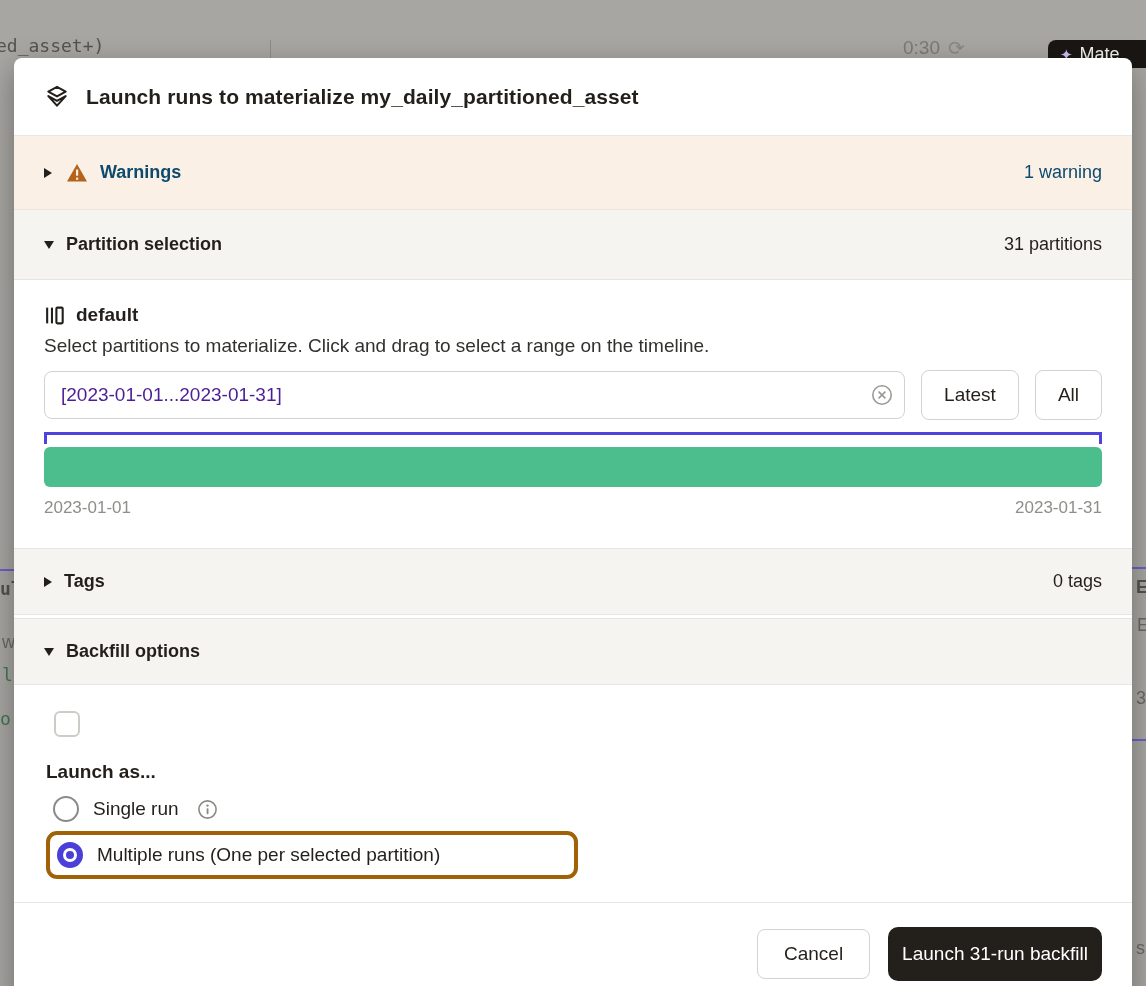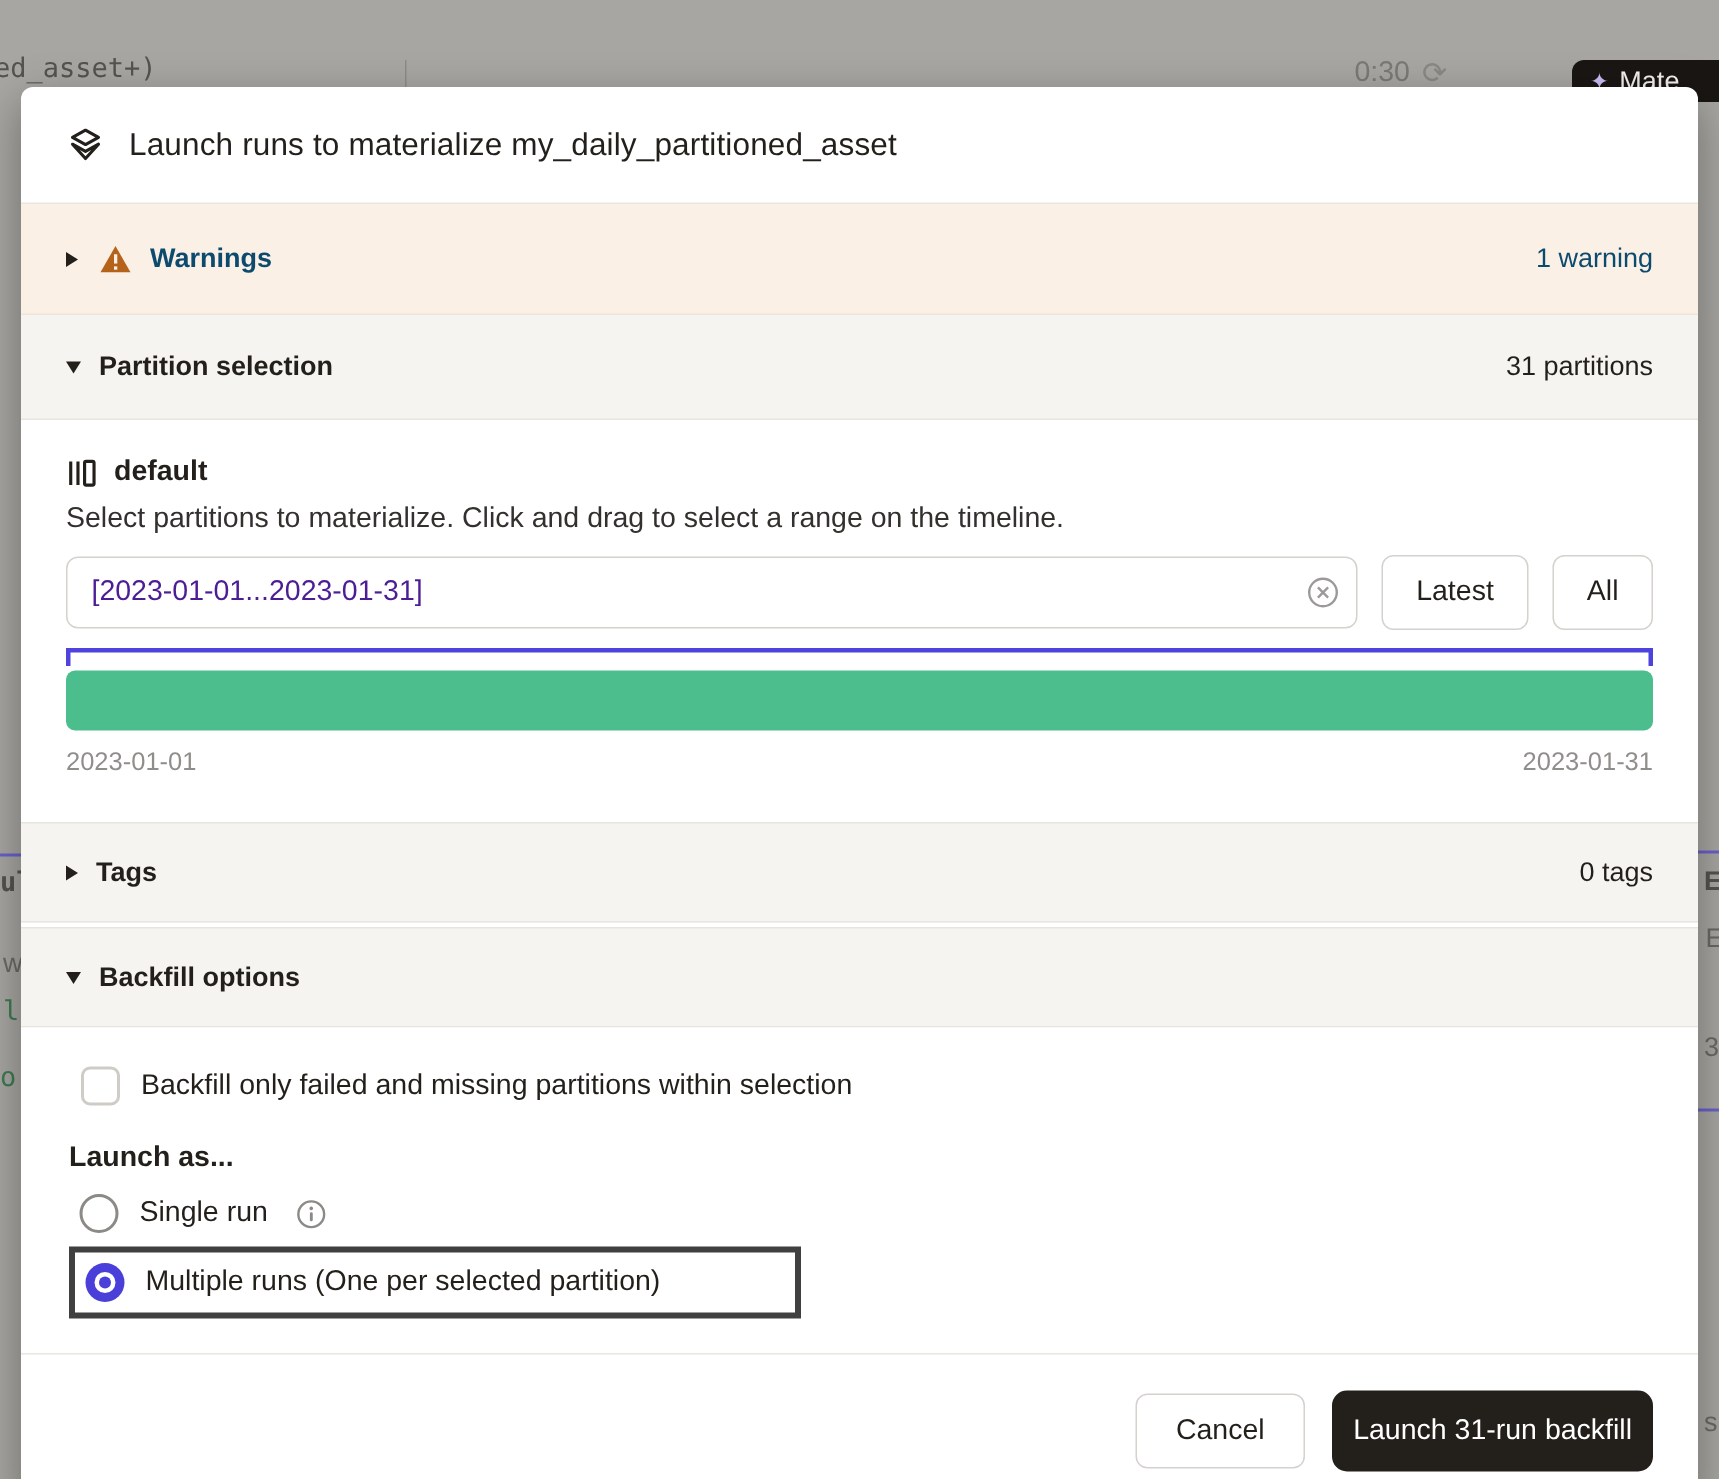--- a/index.html
+++ b/index.html
@@ -22,21 +22,21 @@
   .bg-bottomband{position:absolute;left:0;top:972px;width:1146px;height:14px;background:#B7BEB4;}
   .vline{position:absolute;top:962px;width:2px;height:24px;background:#8079C8;}
   .bg-scribble{position:absolute;top:965px;height:3px;background:#8f8d89;border-radius:2px;opacity:.7;}
 
   
   .modal{position:absolute;left:14px;top:18px;width:1118px;height:946px;background:#fff;
     border-radius:8px;box-shadow:0 10px 30px rgba(0,0,0,.35);overflow:hidden;
     display:flex;flex-direction:column;color:#231F1B;}
   .m-header{height:78px;flex:0 0 auto;display:flex;align-items:center;gap:16px;padding:0 30px;
     border-bottom:1px solid #EAE6E0;box-sizing:border-box;}
-  .m-title{font-size:21px;font-weight:400;letter-spacing:.1px;}
+  .m-title{font-size:21px;font-weight:700;letter-spacing:.1px;}
 
   .row-head{flex:0 0 auto;display:flex;align-items:center;padding:0 30px;box-sizing:border-box;font-size:18px;}
   .row-warn{height:74px;background:#FBF0E6;border-bottom:1px solid #EFE4D8;color:#0c4a6e;cursor:pointer;}
   .row-gray{height:70px;background:#F5F4F1;border-bottom:1px solid #E8E5E0;cursor:pointer;}
   .row-gray.tags{height:67px;border-top:1px solid #E8E5E0;margin-top:0;}
   .row-gray.backfill{height:67px;border-top:1px solid #E8E5E0;margin-top:3px;align-items:center;}
   .row-label{font-weight:700;margin-left:12px;}
   .row-count{margin-left:auto;font-weight:400;}
   .count-dark{color:#231F1B;}
 
@@ -68,21 +68,21 @@
   .checkbox{width:26px;height:26px;border:2px solid #CFCCC7;border-radius:6px;box-sizing:border-box;background:#fff;flex:0 0 auto;}
   .check-label{font-size:19px;}
   .launch-as{font-size:19px;font-weight:700;margin:24px 0 10px 2px;}
   .radio-row{display:flex;align-items:center;gap:14px;margin-left:9px;height:32px;cursor:pointer;}
   .radio{width:26px;height:26px;border-radius:50%;border:2px solid #8C8A86;box-sizing:border-box;background:#fff;flex:0 0 auto;}
   .radio-sel{width:26px;height:26px;border-radius:50%;background:#4A3FD8;flex:0 0 auto;position:relative;}
   .radio-sel::before{content:"";position:absolute;left:6px;top:6px;width:14px;height:14px;border-radius:50%;background:#fff;}
   .radio-sel::after{content:"";position:absolute;left:9px;top:9px;width:8px;height:8px;border-radius:50%;background:#4A3FD8;}
   .radio-label{font-size:19px;}
   .info-icon{margin-left:4px;display:block;}
-  .red-annotation{margin-top:6px;margin-left:2px;width:488px;border:4px solid #404040;border-radius:0;
+  .red-annotation{margin-top:6px;margin-left:2px;width:532px;border:4px solid #a16207;border-radius:11px;
     padding:5px 10px 5px 3px;box-sizing:border-box;}
   .red-annotation .radio-row{margin-left:4px;height:30px;}
 
   
   .m-footer{margin-top:auto;flex:0 0 auto;height:102px;border-top:1px solid #EAE6E0;display:flex;
     align-items:center;justify-content:flex-end;gap:18px;padding:0 30px;box-sizing:border-box;}
   .btn-cancel{height:50px;padding:0 26px;border:1px solid #D5D2CD;border-radius:8px;background:#fff;
     font-size:19px;color:#231F1B;cursor:pointer;font-family:"Liberation Sans",sans-serif;}
   .btn-launch{height:54px;padding:0 14px;border:none;border-radius:10px;background:#231F1B;color:#ffffff;
     font-size:19px;cursor:pointer;font-family:"Liberation Sans",sans-serif;}
@@ -193,21 +193,20 @@
     </div>
 
     <div class="row-head row-gray backfill">
       <span class="caret-down"></span>
       <span class="row-label">Backfill options</span>
     </div>
 
     <div class="bf-body">
       <div class="check-row">
         <span class="checkbox"></span>
-        <span class="check-label">Backfill only failed and missing partitions within selection</span>
       </div>
 
       <div class="launch-as">Launch as...</div>
 
       <div class="radio-row">
         <span class="radio"></span>
         <span class="radio-label">Single run</span>
         <svg class="info-icon" width="21" height="21" viewBox="0 0 21 21">
           <circle cx="10.5" cy="10.5" r="8.6" fill="none" stroke="#8C8A86" stroke-width="1.6"></circle>
           <circle cx="10.5" cy="6.6" r="1.2" fill="#8C8A86"></circle>

